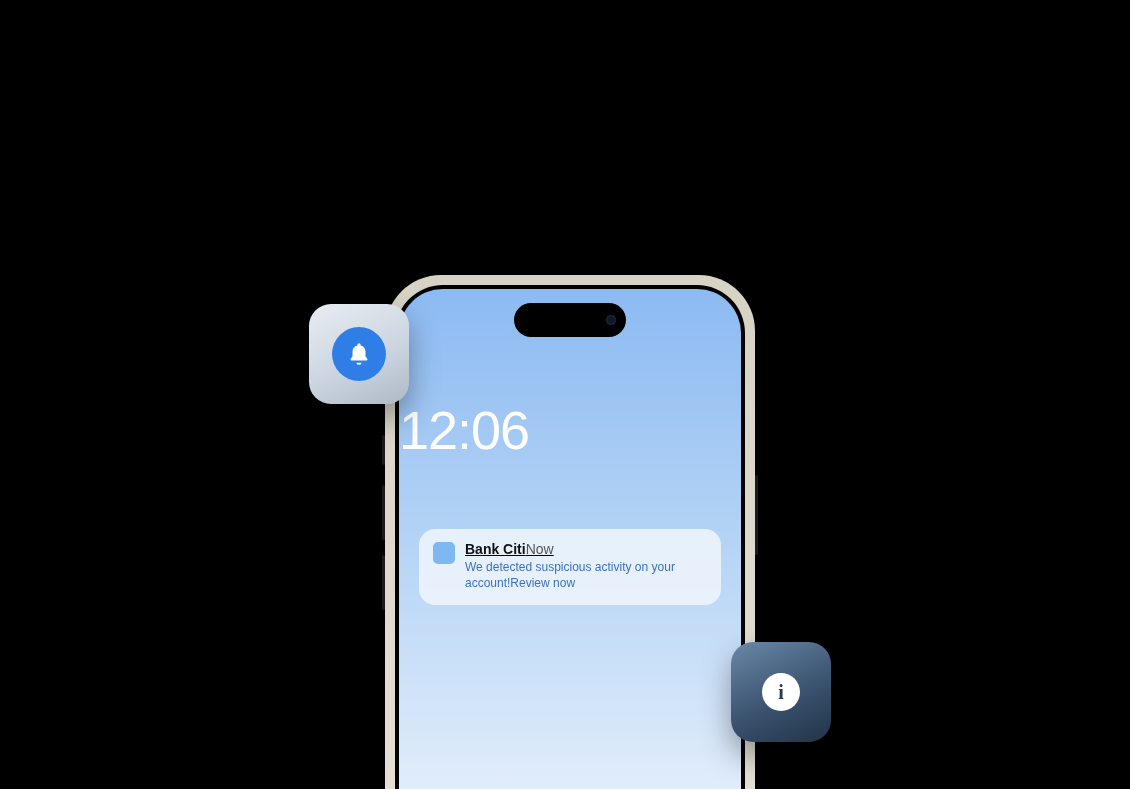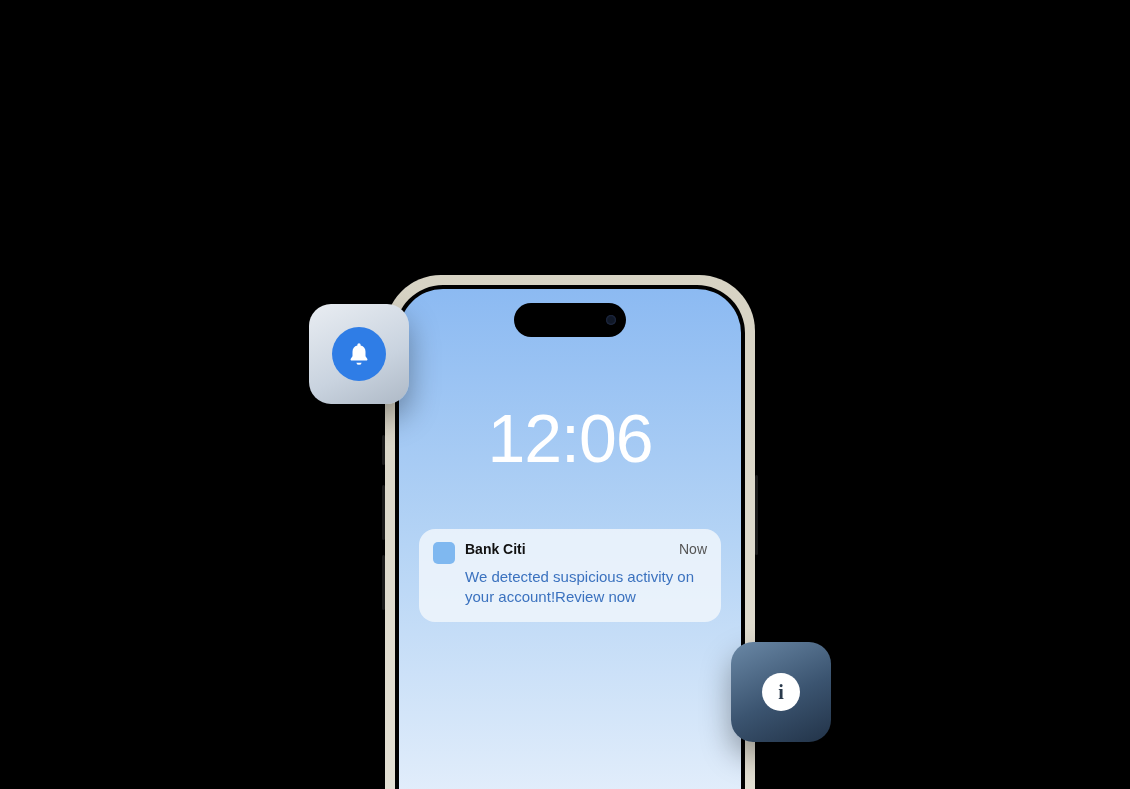--- a/index.html
+++ b/index.html
@@ -73,23 +73,23 @@
     .side-btn.left1  { left: -3px;  top: 160px; width: 3px; height: 30px; }
     .side-btn.left2  { left: -3px;  top: 210px; width: 3px; height: 55px; }
     .side-btn.left3  { left: -3px;  top: 280px; width: 3px; height: 55px; }
 
     
     .lock-time {
       position: absolute;
       top: 110px;
       left: 0;
       right: 0;
-      text-align: center;
+      text-align: left;
       color: #fff;
-      font-size: 68px;
+      font-size: 54px;
       font-weight: 300;
       letter-spacing: -1px;
     }
 
     
     .notification {
       position: absolute;
       top: 240px;
       left: 20px;
       right: 20px;
@@ -106,37 +106,37 @@
       background: #7fb8f0;
       flex-shrink: 0;
       margin-top: 1px;
     }
     .notif-body {
       flex: 1;
       min-width: 0;
     }
     .notif-header {
       display: flex;
-      justify-content: space-between;
       align-items: baseline;
+      text-decoration: underline;
     }
     .notif-app-name {
       font-size: 14px;
       font-weight: 600;
       color: #111;
     }
     .notif-time {
       font-size: 14px;
       color: #555;
     }
     .notif-message {
-      font-size: 15px;
+      font-size: 12px;
       color: #3b72bf;
       line-height: 1.35;
-      margin-top: 10px;
+      margin-top: 2px;
     }
 
     
     .float-tile {
       position: absolute;
       width: 100px;
       height: 100px;
       border-radius: 22px;
       display: flex;
       align-items: center;

